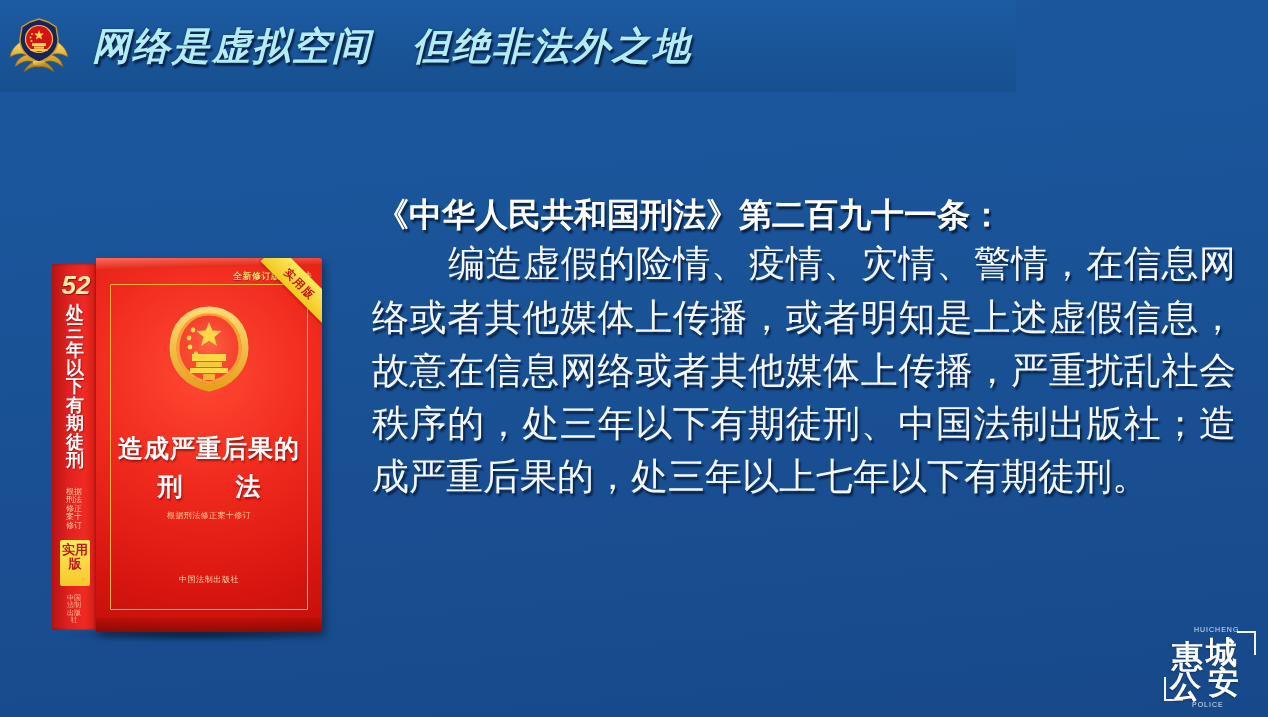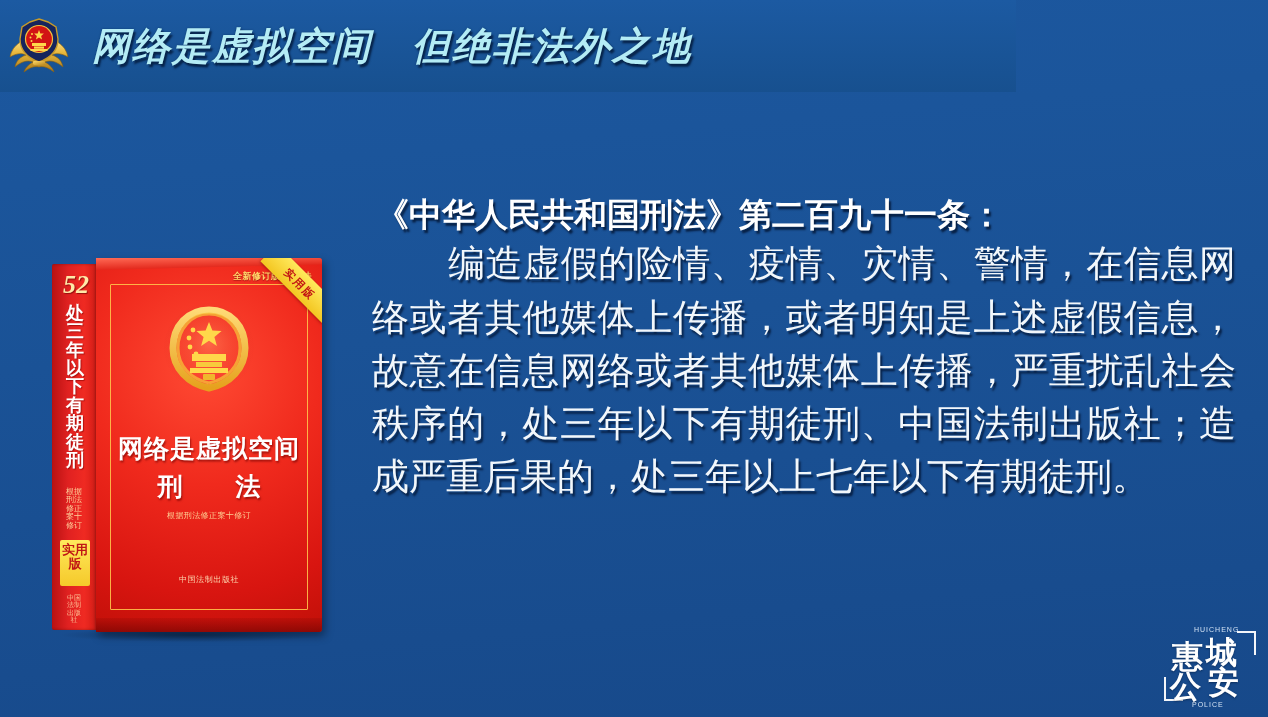--- a/index.html
+++ b/index.html
@@ -41,21 +41,20 @@
     position:absolute;left:0;top:6px;width:46px;height:366px;
     background:linear-gradient(90deg,#b81212 0%,#e02121 35%,#ef2a22 70%,#d21c16 100%);
     box-shadow:inset -2px 0 3px rgba(0,0,0,.35);
     border-radius:2px 0 0 2px;
     overflow:hidden;
   }
   .bk-spine-52{
     position:absolute;left:2px;top:6px;width:44px;text-align:center;
     color:#ffe9a8;font-size:26px;font-weight:bold;font-style:italic;
     text-shadow:1px 1px 1px rgba(90,0,0,.6);
-    font-family:Liberation Serif, serif;
   }
   .bk-spine-title{
     position:absolute;left:10px;top:40px;width:26px;
     color:#fff;font-size:18px;font-weight:bold;line-height:1.02;
     text-align:center;word-break:break-all;
     text-shadow:1px 1px 1px rgba(120,0,0,.55);
   }
   .bk-spine-sub{
     position:absolute;left:14px;top:224px;width:16px;
     color:#ffd9a0;font-size:8px;line-height:1.05;
@@ -276,21 +275,21 @@
           <circle cx="28" cy="45" r="2.4" fill="#ffd84a"></circle>
           <circle cx="34" cy="52" r="2.4" fill="#ffd84a"></circle>
 
           <rect x="30" y="52" width="34" height="7" fill="#ffd84a"></rect>
           <rect x="34" y="60" width="26" height="5" fill="#f8c93c"></rect>
           <rect x="28" y="66" width="38" height="5" fill="#ffd84a"></rect>
           <rect x="41" y="72" width="12" height="6" rx="1" fill="#f0b82c"></rect>
         </svg>
       </div>
 
-      <div class="bk-main-title">网络是虚拟空间</div>
+      <div class="bk-main-title">造成严重后果的</div>
       <div class="bk-main-title2">刑　法</div>
       <div class="bk-note">根据刑法修正案十修订</div>
       <div class="bk-pub">中国法制出版社</div>
       <div class="bk-bottom"></div>
     </div>
   </div>
 
   <div id="law">
     <div id="law-title">《中华人民共和国刑法》第二百九十一条：</div>
     <div id="law-body">编造虚假的险情、疫情、灾情、警情，在信息网络或者其他媒体上传播，或者明知是上述虚假信息，故意在信息网络或者其他媒体上传播，严重扰乱社会秩序的，处三年以下有期徒刑、中国法制出版社；造成严重后果的，处三年以上七年以下有期徒刑。</div>

